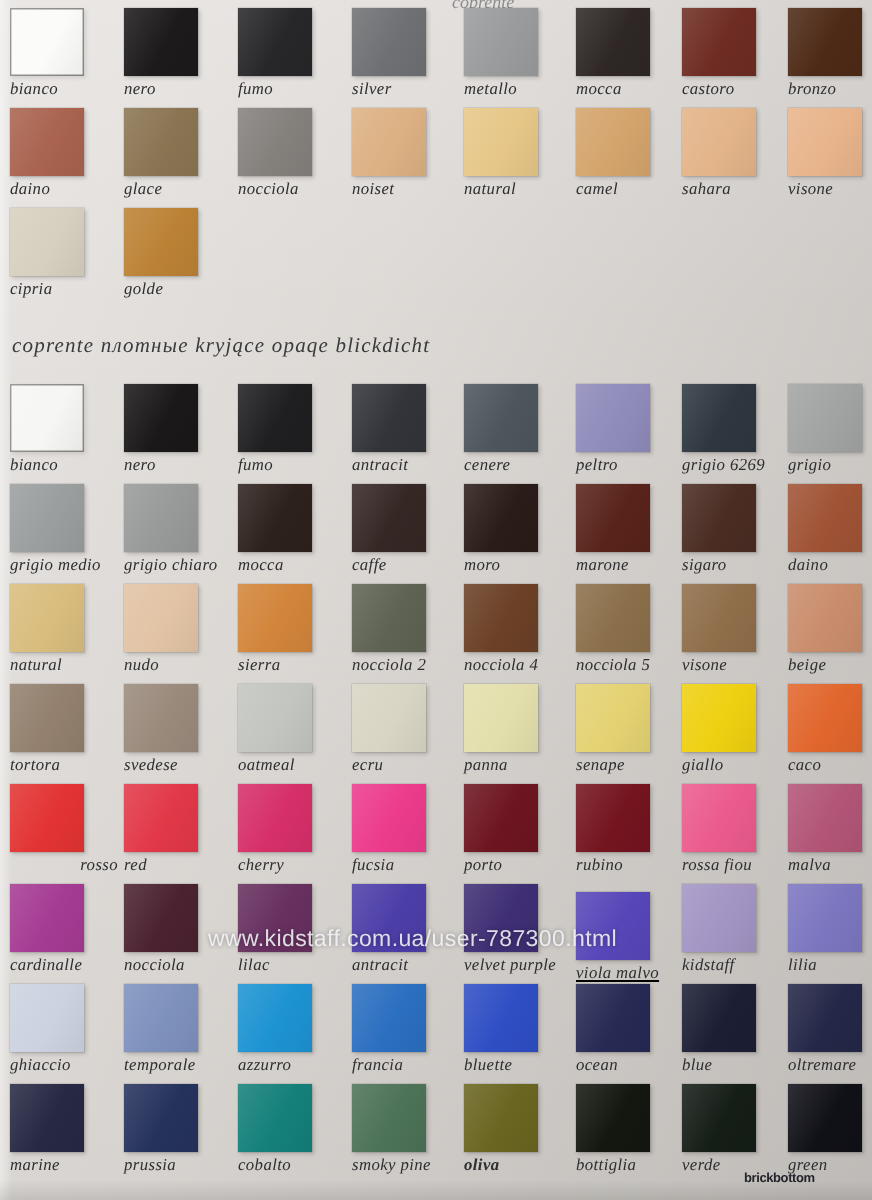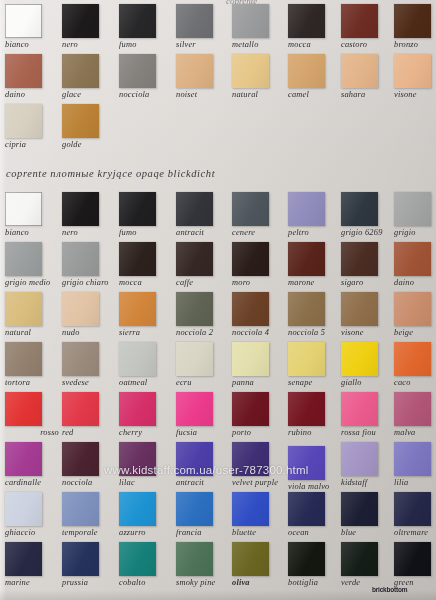--- a/index.html
+++ b/index.html
@@ -378,21 +378,21 @@
           <span class="chip-label">lilac</span>
         </div>
         <div class="swatch-cell" style="left: 176px; top: 442px;">
           <div class="chip" style="background: rgb(76, 62, 168);"></div>
           <span class="chip-label">antracit</span>
         </div>
         <div class="swatch-cell" style="left: 232px; top: 442px;">
           <div class="chip" style="background: rgb(63, 46, 116);"></div>
           <span class="chip-label">velvet purple</span>
         </div>
-        <div class="swatch-cell" style="left: 288px; top: 446px;">
+        <div class="swatch-cell" style="left: 288px; top: 446px; text-decoration: underline;">
           <div class="chip" style="background: rgb(87, 70, 184);"></div>
           <span class="chip-label">viola malvo</span>
         </div>
         <div class="swatch-cell" style="left: 341px; top: 442px;">
           <div class="chip" style="background: rgb(163, 148, 196);"></div>
           <span class="chip-label">kidstaff</span>
         </div>
         <div class="swatch-cell" style="left: 394px; top: 442px;">
           <div class="chip" style="background: rgb(124, 118, 192);"></div>
           <span class="chip-label">lilia</span>

